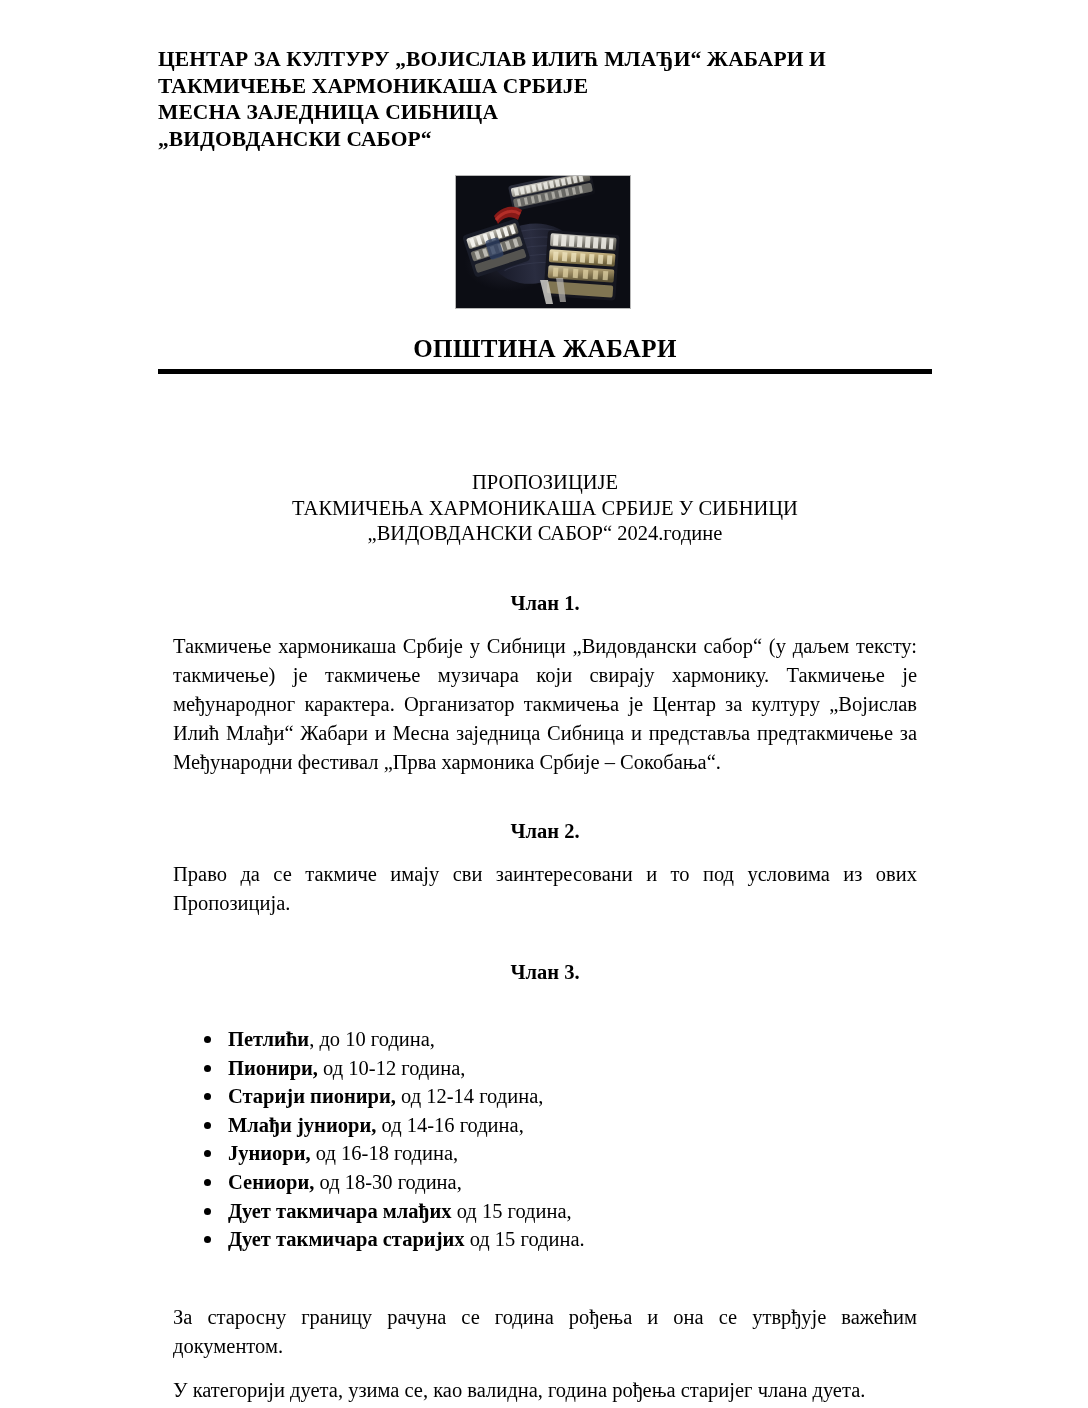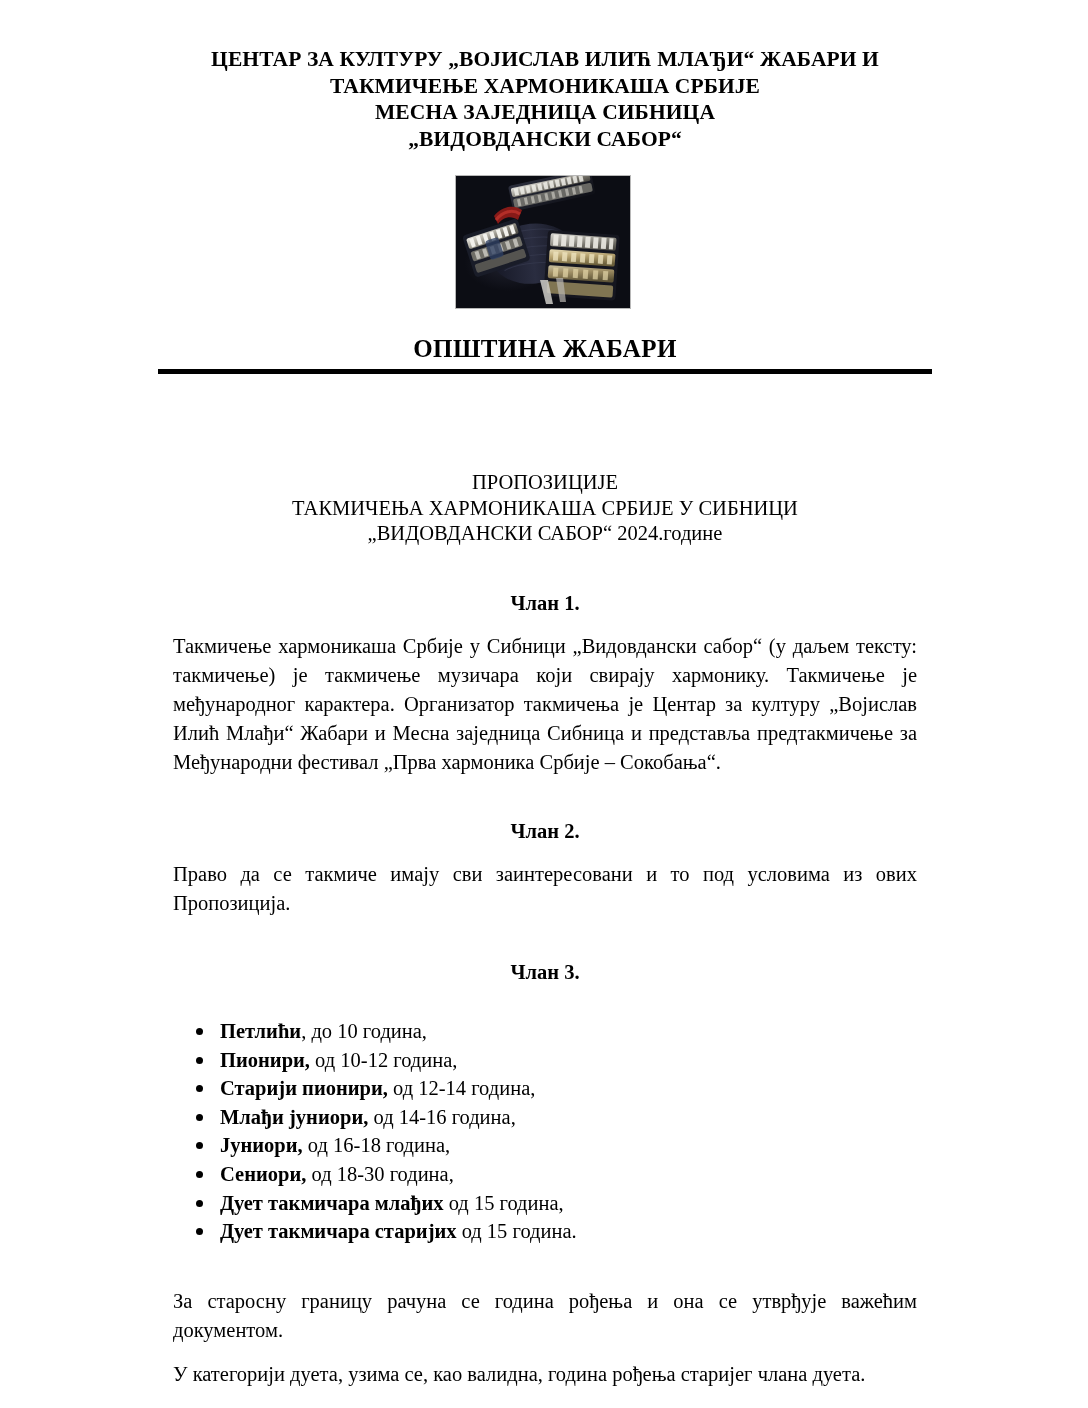--- a/index.html
+++ b/index.html
@@ -27,21 +27,20 @@
     box-sizing: border-box;
     padding: 0;
   }
 
   
   .doc-header {
     position: absolute;
     left: 158px;
     top: 46px;
     width: 774px;
-    text-align: center;
     font-weight: bold;
     font-size: 21.5px;
     line-height: 26.5px;
     letter-spacing: 0.1px;
   }
   .doc-header .hline {
     display: block;
     white-space: nowrap;
   }
 
@@ -123,21 +122,21 @@
     text-justify: inter-word;
   }
   .para.last-justify {
     text-align: justify;
   }
   .spacer-md { height: 26px; }
   .spacer-lg { height: 30px; }
 
   
   .cat-list {
-    margin: 0;
+    margin: 8px;
     padding: 0;
     list-style: none;
   }
   .cat-item {
     position: relative;
     padding-left: 62px;
     font-size: 20.5px;
     line-height: 28.6px;
     white-space: nowrap;
   }

